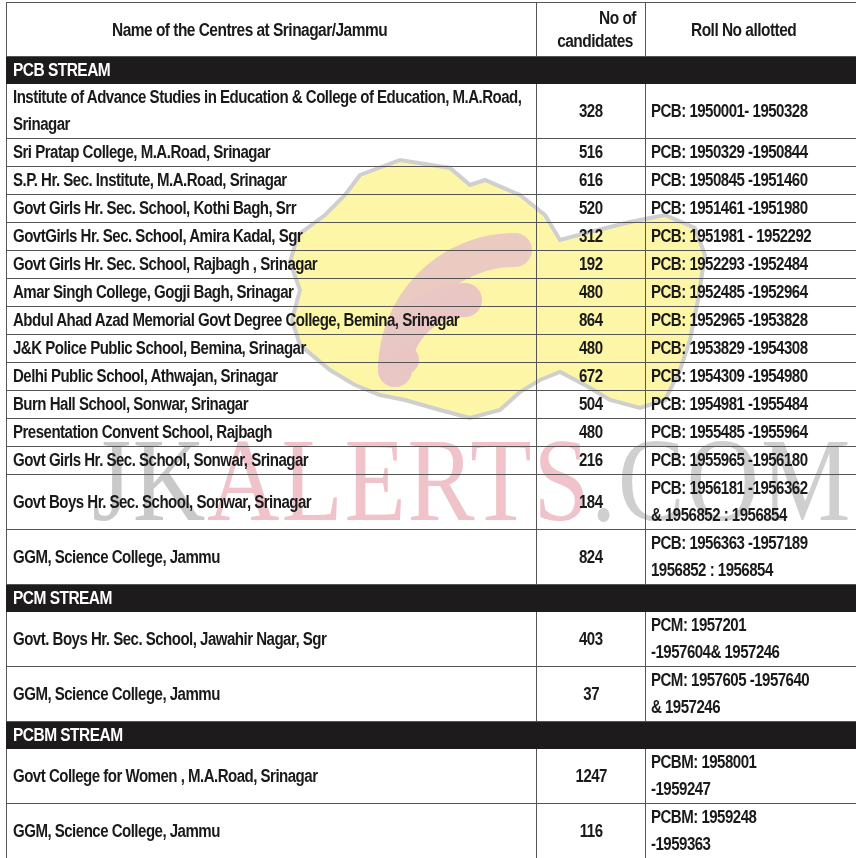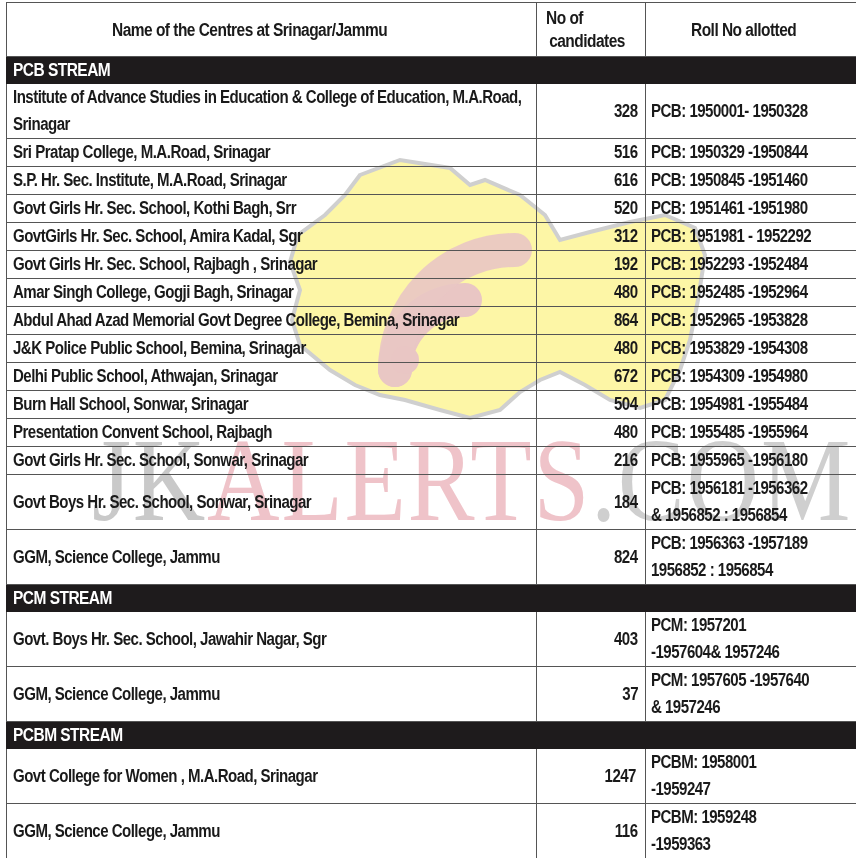--- a/index.html
+++ b/index.html
@@ -50,26 +50,26 @@
       transform-origin: left center;
     }
     table { border-left: 1.6px solid #444; }
     th {
       height: 53px;
       text-align: center;
       font-size: 18px;
       line-height: 24px;
     }
     th.count-head {
-      text-align: left;
+      text-align: right;
       line-height: 23px;
       padding-left: 6px;
     }
     td.count {
-      text-align: right;
+      text-align: center;
     }
     td.name, td.roll {
       text-align: left;
     }
     tr.stream-row td {
       background: #1e1b1c;
       color: #ffffff;
       height: 26px;
       line-height: 26px;
       border-color: #1e1b1c;

